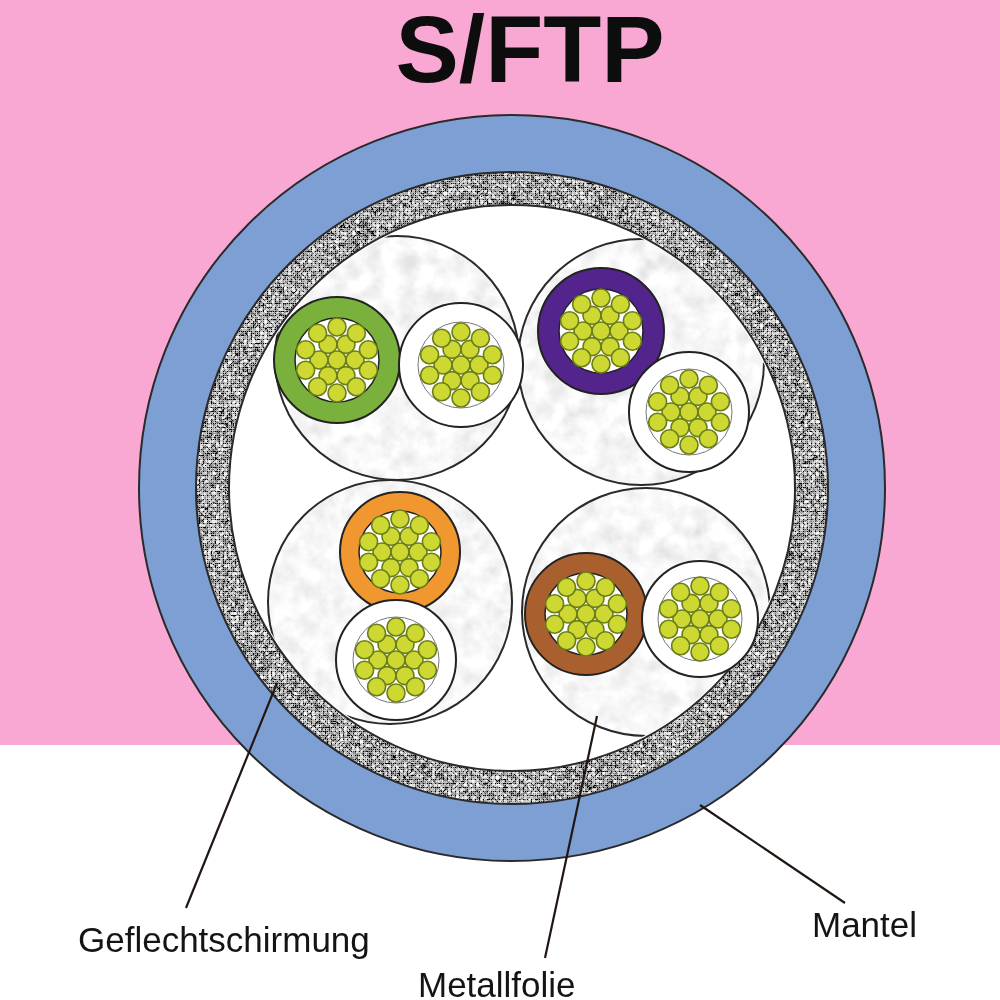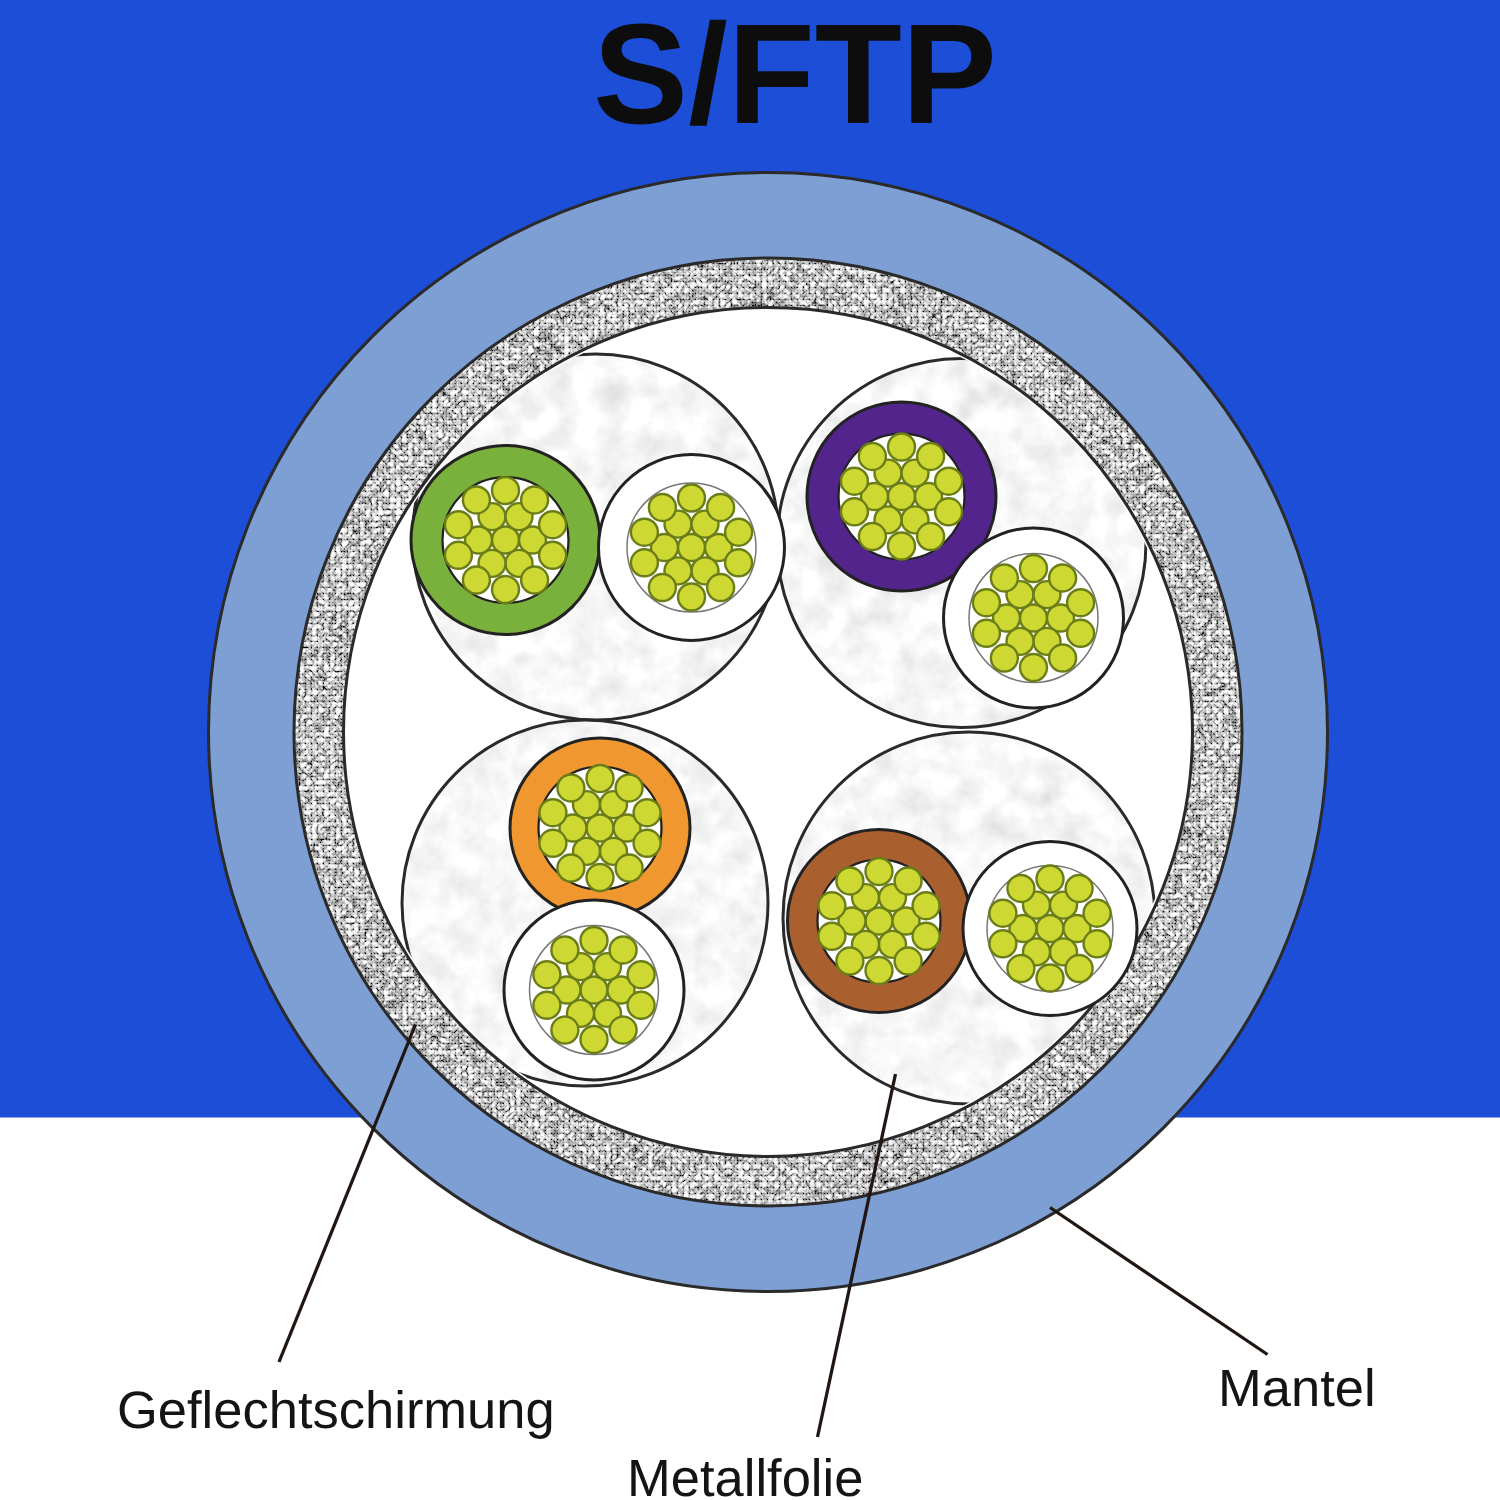--- a/index.html
+++ b/index.html
@@ -8,21 +8,21 @@
     background: #ffffff;
     width: 1000px;
     height: 1000px;
     overflow: hidden;
     font-family: "Liberation Sans", sans-serif;
   }
   .stage {
     position: relative;
     width: 1000px;
     height: 745px;
-    background: #1d4ed8;
+    background: #f9a8d4;
   }
   svg { display: block; }
   .title-text {
     font-family: "Liberation Sans", sans-serif;
     font-weight: bold;
     font-size: 95px;
     fill: #0d0d0d;
   }
   .label-text {
     font-family: "Liberation Sans", sans-serif;

